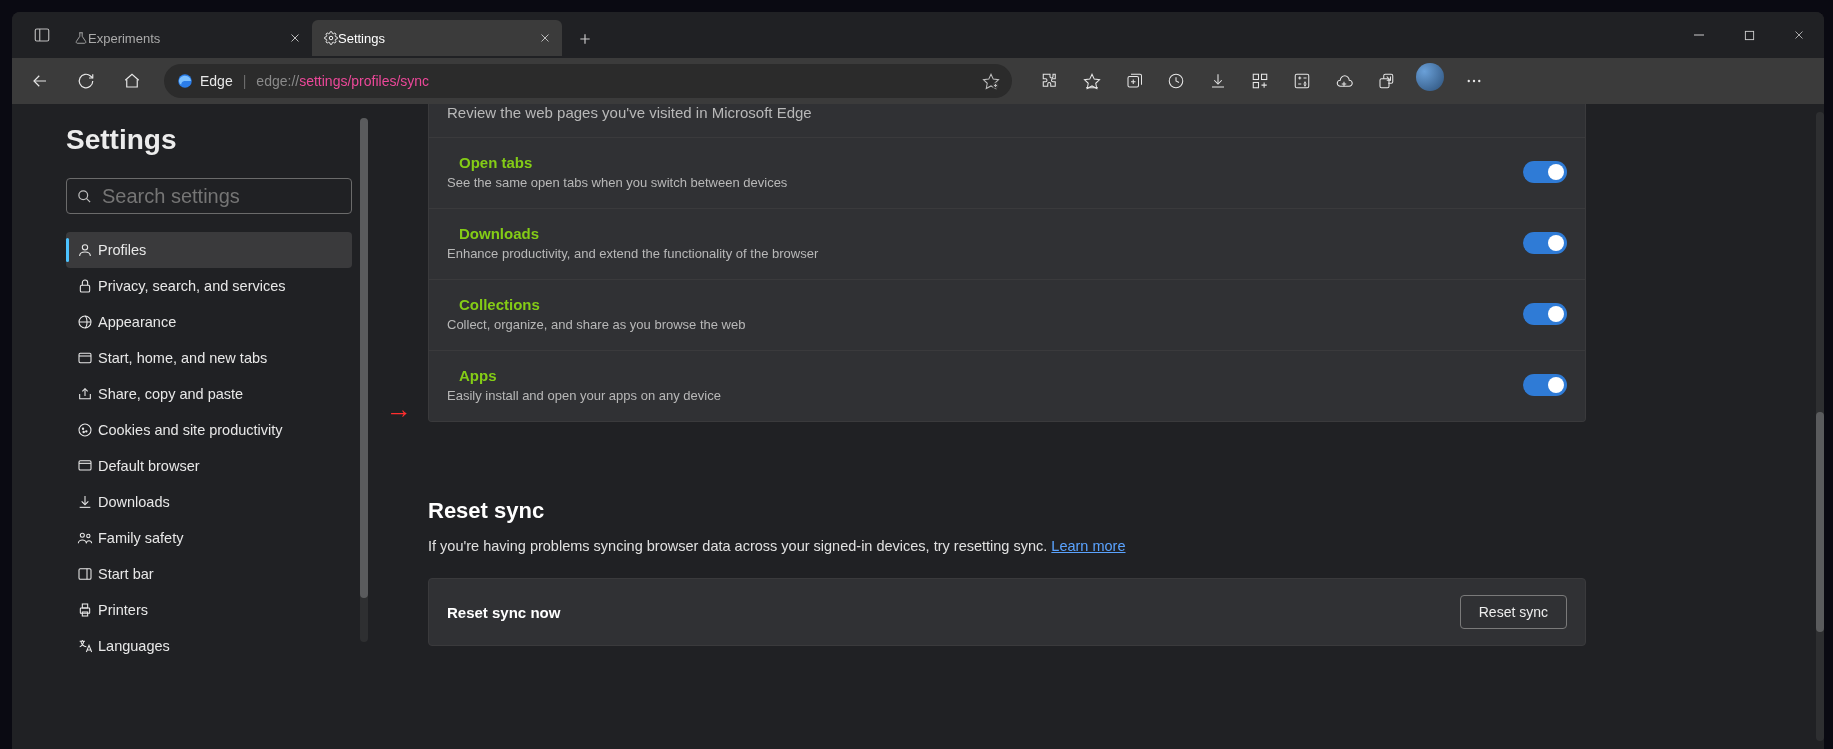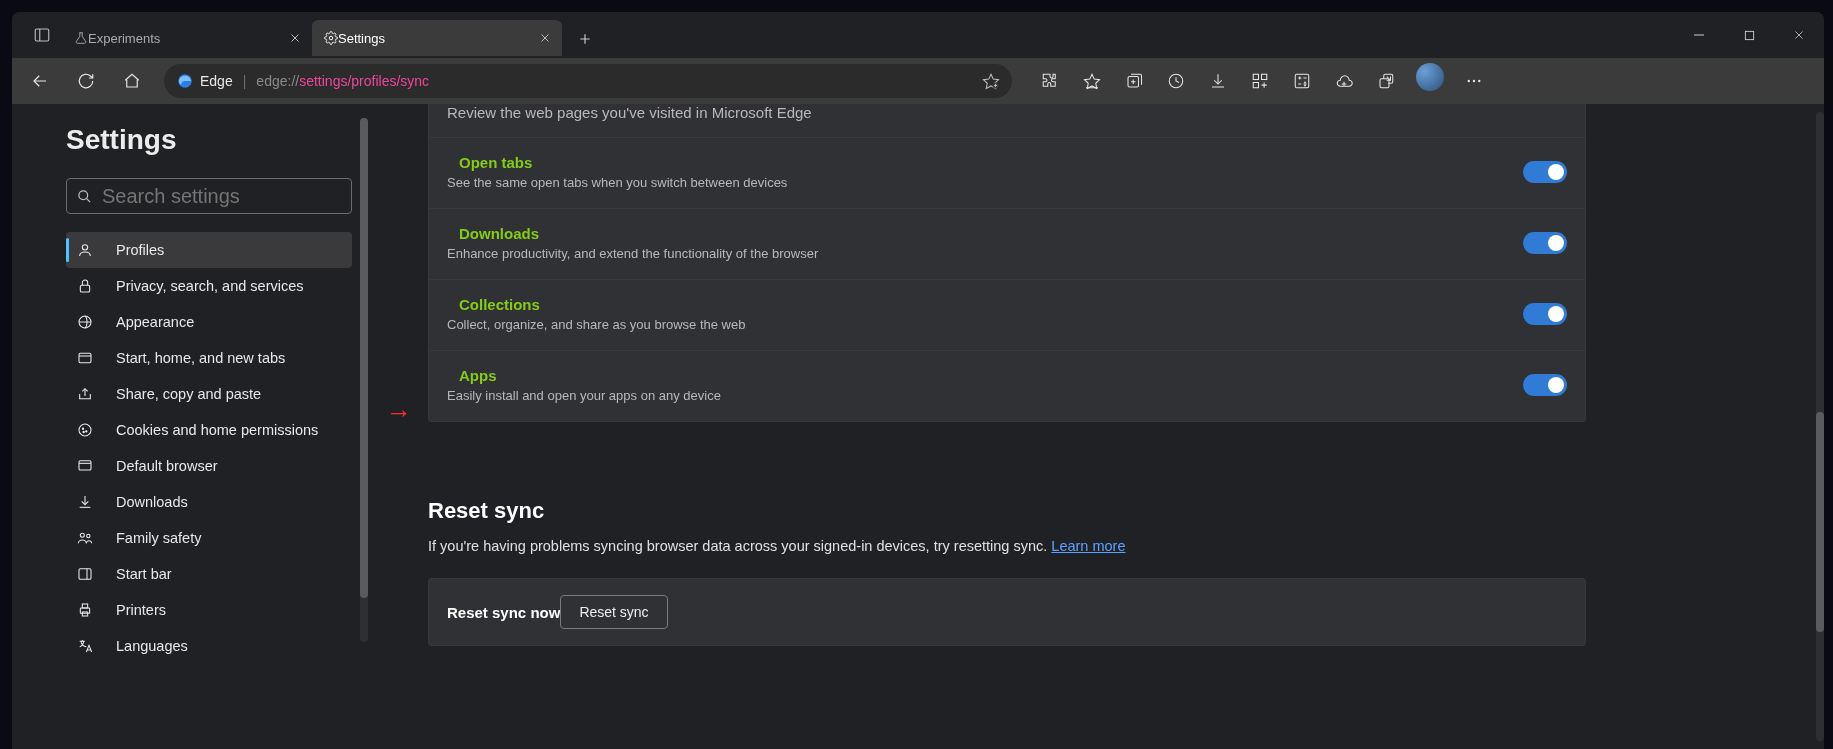--- a/index.html
+++ b/index.html
@@ -27,40 +27,40 @@
   .addr .star { margin-left: auto; color: #bdbdbd; }
   .tb-right { display: flex; gap: 2px; margin-left: 6px; }
   .avatar-circle { width: 28px; height: 28px; border-radius: 50%; background: radial-gradient(circle at 30% 30%, #6aa0d8, #2b4f78); margin: 0 8px; }
   
   .content { flex: 1; display: flex; background: #202124; position: relative; }
   .sidebar { width: 356px; padding: 20px 16px 0 54px; color: #ececec; position: relative; }
   .sidebar h1 { font-size: 28px; font-weight: 600; margin-bottom: 22px; }
   .search-box { display: flex; align-items: center; height: 36px; border: 1px solid #6b6b6b; border-radius: 4px; padding: 0 10px; gap: 10px; }
   .search-box input { flex: 1; background: transparent; border: none; outline: none; color: #8b5cf6; font-size: 20px; }
   .nav { margin-top: 18px; display: flex; flex-direction: column; }
-  .nav-item { display: flex; align-items: center; gap: 22px; height: 36px; padding: 0 10px; border-radius: 4px; font-size: 14.5px; color: #e8e8e8; position: relative; }
+  .nav-item { display: flex; align-items: center; gap: 4px; height: 36px; padding: 0 10px; border-radius: 4px; font-size: 14.5px; color: #e8e8e8; position: relative; }
   .nav-item.active { background: #3a3a3c; }
   .nav-item.active::before { content: ""; position: absolute; left: 0; top: 6px; bottom: 6px; width: 3px; background: #4cc2ff; border-radius: 2px; }
   .nav-icon { width: 18px; display: flex; justify-content: center; color: #e8e8e8; }
   .sidebar-scroll-track { position: absolute; right: 0; top: 14px; width: 8px; height: 524px; background: #2e2f31; border-radius: 4px; }
   .sidebar-scroll-thumb { position: absolute; left: 0; top: 0; width: 8px; height: 480px; background: #5a5b5d; border-radius: 4px; }
   
   .main { flex: 1; position: relative; padding: 0 238px 0 60px; overflow: hidden; }
   .arrow-anno { position: absolute; left: 18px; top: 290px; color: #ff2e2e; font-size: 26px; font-weight: 700; }
   .row { display: flex; align-items: center; justify-content: space-between; padding: 16px 18px 18px 18px; border-top: 1px solid #3a3a3c; background: #303134; }
   .row .text .title { font-size: 15px; font-weight: 600; color: #84cc16; margin-bottom: 4px; margin-left: 12px; }
   .row .text .sub { font-size: 13px; color: #b8b8b8; }
   .row-desc { padding: 0 18px 16px 18px; background: #303134; font-size: 15px; color: #b8b8b8; }
   .card-wrap { background: #303134; border-radius: 0 0 4px 4px; overflow: hidden; border: 1px solid #3a3a3c; border-top: none; }
   .toggle { width: 44px; height: 22px; background: #2f7bd6; border-radius: 12px; position: relative; flex-shrink: 0; }
   .toggle::after { content: ""; position: absolute; right: 3px; top: 3px; width: 16px; height: 16px; background: #fff; border-radius: 50%; }
   .section-heading { font-size: 22px; font-weight: 600; margin: 76px 0 14px 0; }
   .section-desc { font-size: 14.5px; color: #e0e0e0; margin-bottom: 24px; }
   .link { color: #5aa3ff; text-decoration: underline; cursor: pointer; }
-  .reset-card { background: #303134; border: 1px solid #3a3a3c; border-radius: 4px; padding: 16px 18px; display: flex; align-items: center; justify-content: flex-start; }
+  .reset-card { background: #303134; border: 1px solid #3a3a3c; border-radius: 4px; padding: 16px 18px; display: flex; align-items: center; justify-content: space-between; }
   .reset-card .rtitle { font-size: 15px; font-weight: 600; }
   .reset-btn { background: transparent; border: 1px solid #7a7a7a; color: #eee; padding: 8px 18px; border-radius: 4px; font-size: 14px; }
   .main-scroll-track { position: absolute; right: 0; top: 8px; width: 8px; bottom: 8px; background: #2e2f31; border-radius: 4px; }
   .main-scroll-thumb { position: absolute; left: 0; top: 300px; width: 8px; height: 220px; background: #5a5b5d; border-radius: 4px; }
   svg { display: block; }
 </style>
 </head>
 <body>
 
 <div class="window">
@@ -310,21 +310,21 @@
         </div>
         <div class="nav-item">
           <span class="nav-icon">
               <svg width="16" height="16" viewBox="0 0 24 24" fill="none" stroke="currentColor" stroke-width="1.6">
                 <circle cx="12" cy="12" r="9"></circle>
                 <circle cx="9" cy="10" r="1" fill="currentColor"></circle>
                 <circle cx="14" cy="14" r="1" fill="currentColor"></circle>
                 <circle cx="10" cy="15" r="1" fill="currentColor"></circle>
               </svg>
             </span>
-          <span>Cookies and home permissions</span>
+          <span>Cookies and site productivity</span>
         </div>
         <div class="nav-item">
           <span class="nav-icon">
               <svg width="16" height="16" viewBox="0 0 24 24" fill="none" stroke="currentColor" stroke-width="1.6">
                 <rect x="3" y="4" width="18" height="14" rx="2"></rect>
                 <line x1="3" y1="8" x2="21" y2="8"></line>
               </svg>
             </span>
           <span>Default browser</span>
         </div>

